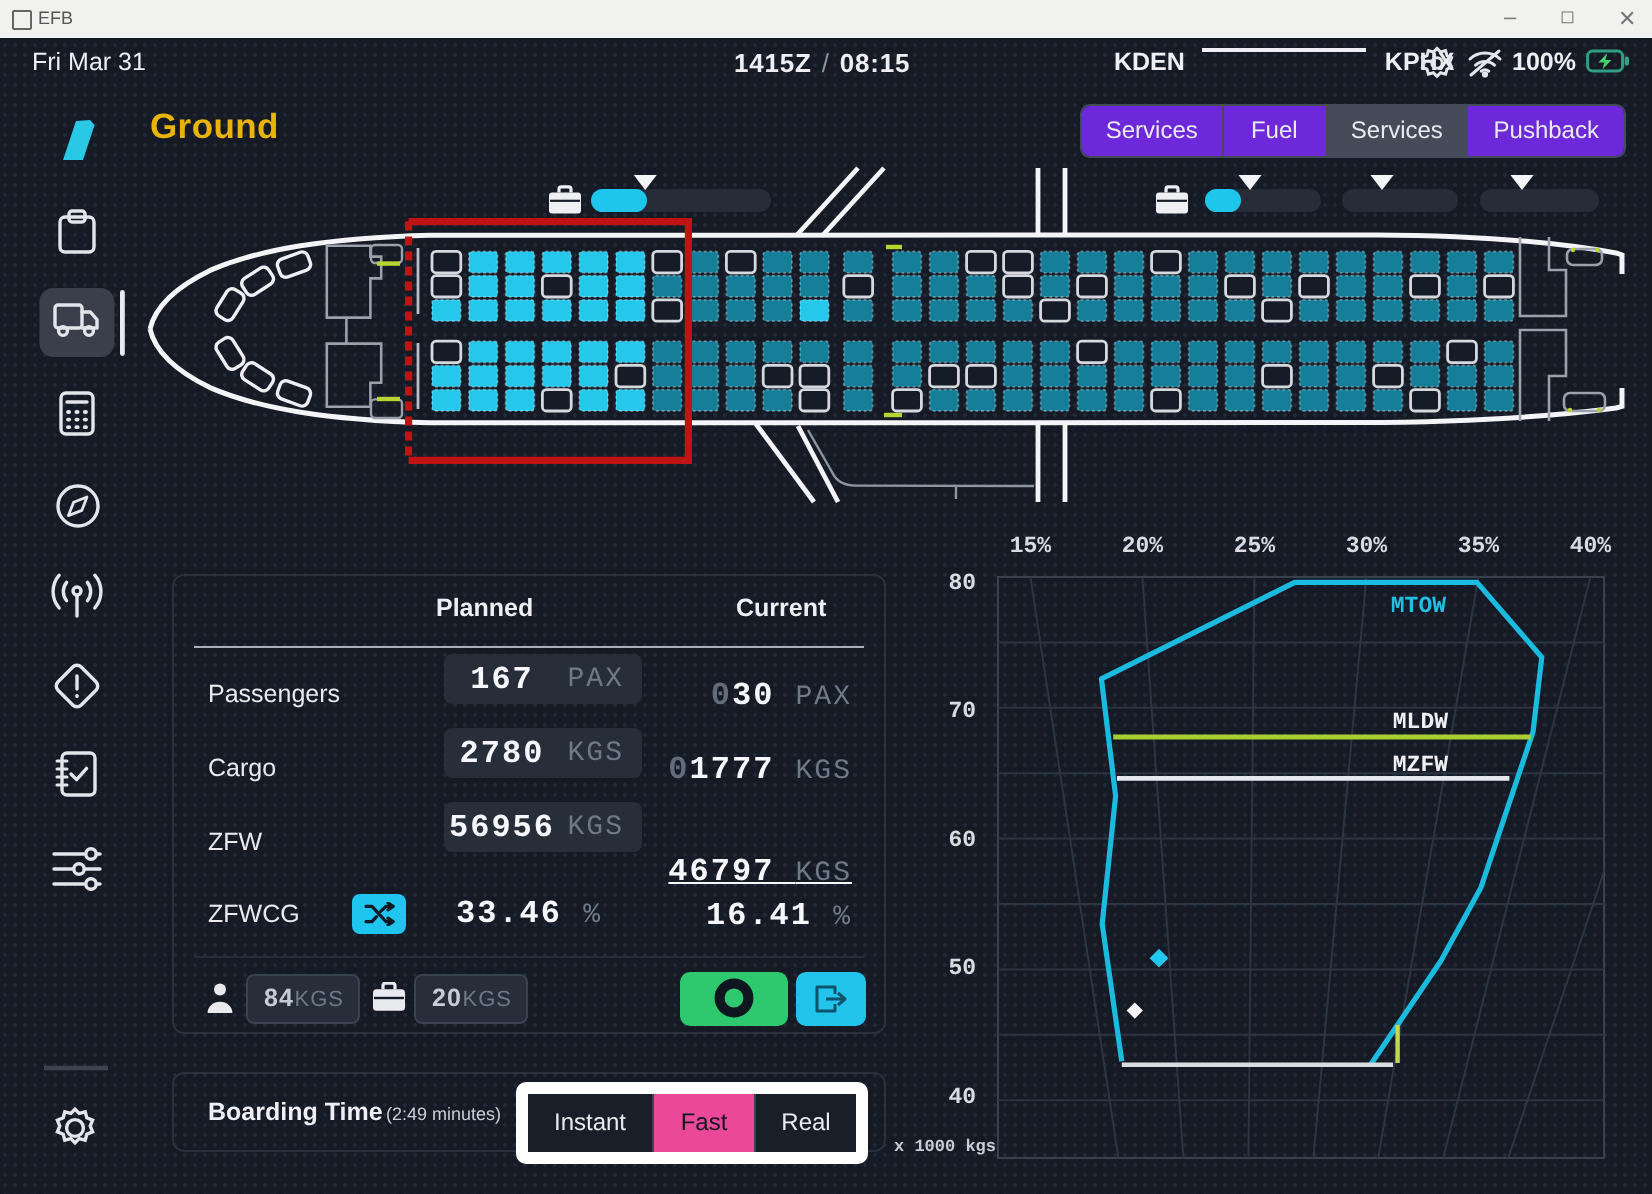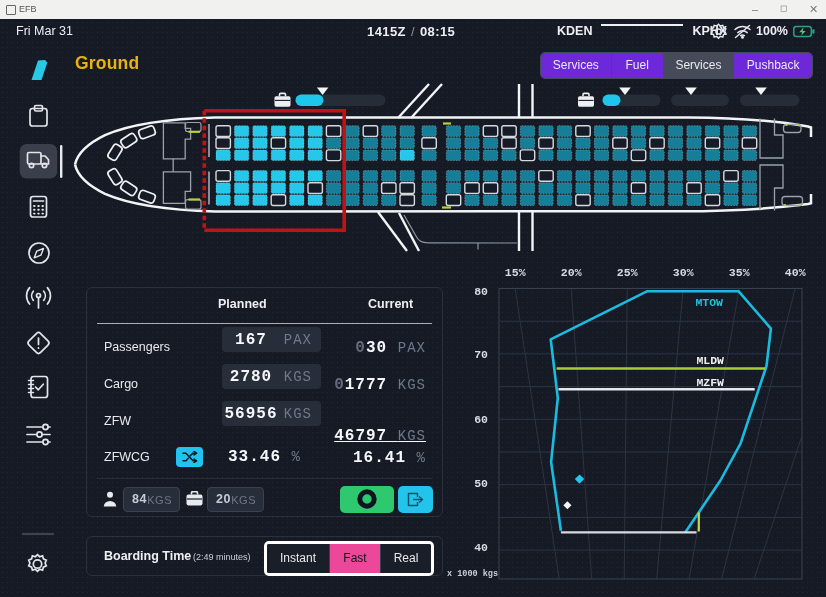--- a/index.html
+++ b/index.html
@@ -40,21 +40,21 @@
   .cur .dim{color:#626C7A;}
   .cur .u{font-size:14px;font-weight:400;color:#6F7988;}
   #pcard .div2{position:absolute;left:10px;right:10px;top:190px;height:1px;background:#262C38;}
   .minibox{position:absolute;width:55px;height:23px;background:#272D39;border:1px solid #3A4150;border-radius:4px;top:199px;}
   .minibox .v{position:absolute;left:8px;top:4px;font-size:12.5px;font-weight:700;color:#C6CCD6;letter-spacing:0.5px;}
   .minibox .u{position:absolute;right:7px;top:5.5px;font-size:11px;color:#6F7988;letter-spacing:0.5px;}
   
   #bcard{left:86px;top:536px;width:355px;height:38px;}
   #btime{position:absolute;left:17px;top:12px;font-size:12.5px;font-weight:600;color:#EDEFF2;}
   #bmin{position:absolute;left:106px;top:15px;font-size:9px;color:#C9CED6;}
-  #bgroup{position:absolute;right:8px;top:4px;height:28.5px;width:164px;border:3px solid #ffffff;border-radius:5px;display:flex;overflow:hidden;text-align:right;}
+  #bgroup{position:absolute;right:8px;top:4px;height:28.5px;width:164px;border:6px solid #ffffff;border-radius:5px;display:flex;overflow:hidden;text-align:right;}
   #bgroup div{display:flex;align-items:center;justify-content:center;font-size:12px;color:#E8EAEE;border-left:1px solid #3A4150;background:#191E29;}
   #bgroup div:first-child{border-left:none;}
 </style></head>
 <body>
   <div class="abs" id="titlebar">
     <span class="ic"></span>
     <span class="t">EFB</span>
     <span class="winbtn" style="left:752px;top:3px;">–</span>
     <span class="winbtn" style="left:780px;top:3px;font-size:9px;">◻</span>
     <span class="winbtn" style="left:809px;top:3px;">✕</span>

